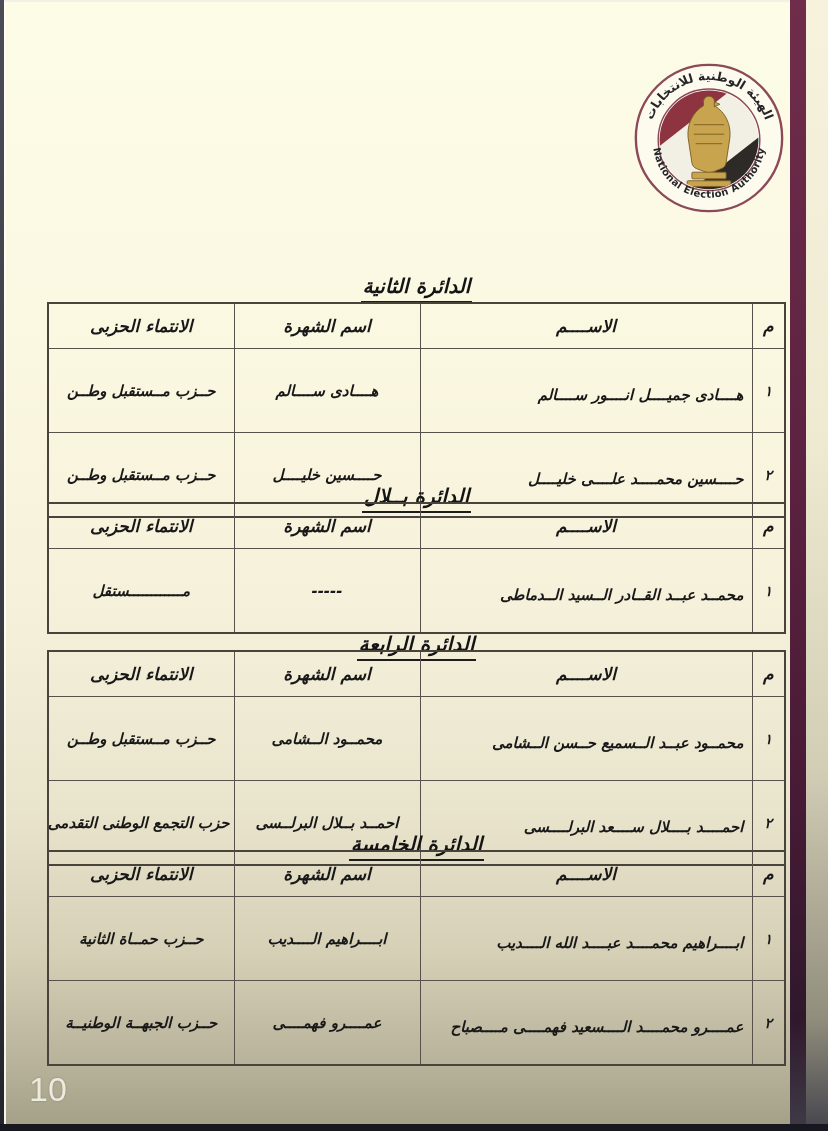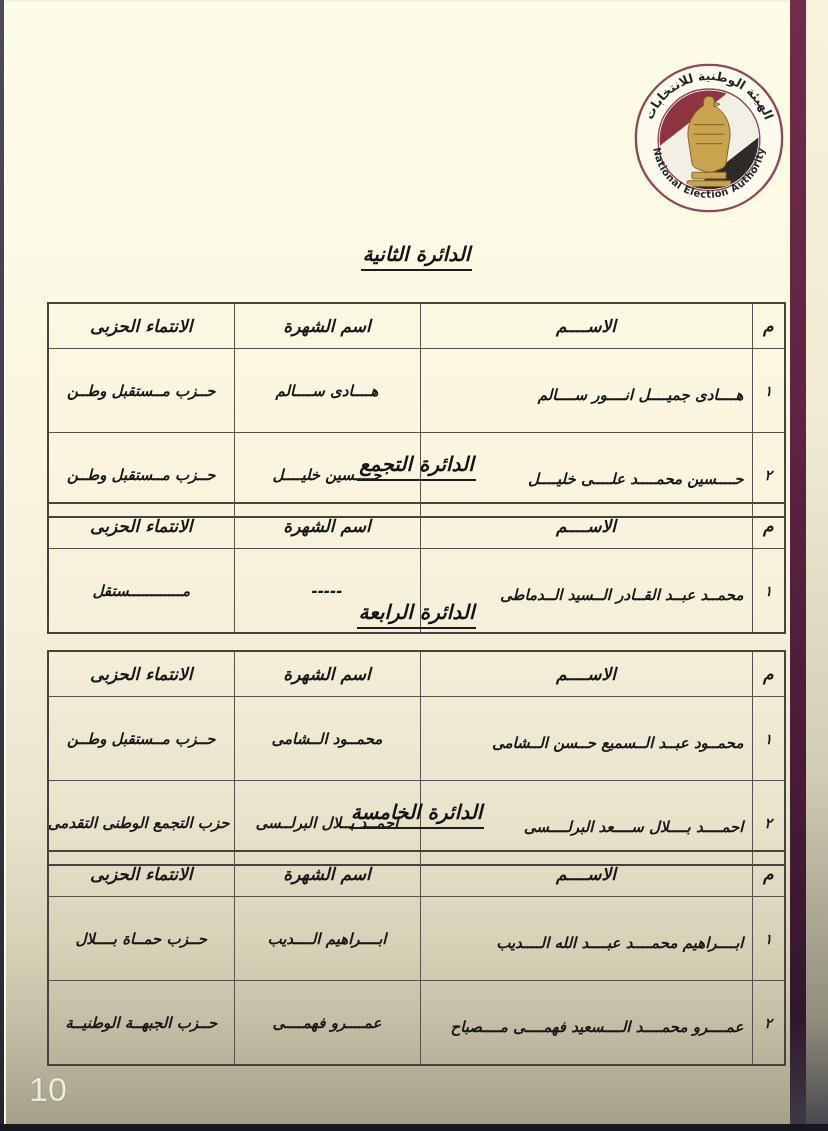--- a/index.html
+++ b/index.html
@@ -23,21 +23,21 @@
       background:linear-gradient(180deg,#fdfce7 0%,#fbf8e2 30%,#f5f0da 55%,#e9e4cc 72%,#d4cfb5 85%,#b6b199 95%,#a5a189 100%);
       color:#161616;}
 
   
   .logo{position:absolute;left:627px;top:60px;width:152px;height:152px;}
 
   
   .district-title{position:absolute;left:41px;width:739px;text-align:center;
       font-family:"DejaVu Sans",sans-serif;font-weight:bold;font-style:italic;
       font-size:20px;color:#141414;direction:rtl;}
-  .district-title .u{display:inline-block;border-bottom:2px solid #1d1d1d;padding:0 2px 3px 2px;}
+  .district-title .u{display:inline-block;border-bottom:2px solid #1d1d1d;padding:0 2px 3px 2px;margin-top:32px;}
 
   
   table.ctable{position:absolute;left:41px;width:739px;border-collapse:collapse;
       direction:rtl;table-layout:fixed;border:2px solid #48443c;}
   .ctable th,.ctable td{border:1px solid #56514a;white-space:nowrap;overflow:hidden;
       font-family:"DejaVu Sans",sans-serif;font-weight:bold;font-style:italic;color:#181818;}
   .ctable th{height:42px;font-size:17px;text-align:center;}
   .ctable td{height:49px;font-size:15px;}
   col.c-rank{width:33px;} col.c-name{width:332px;} col.c-known{width:186px;}
   td.rank{text-align:center;font-size:14px;}
@@ -120,21 +120,21 @@
         <tr>
           <td class="rank">٢</td>
           <td class="name">حــــسين محمــــد علــــى خليــــل</td>
           <td class="known">حــــسين خليــــل</td>
           <td class="party">حــزب مــستقبل وطــن</td>
         </tr>
       </tbody>
     </table>
 
     <div class="district-title" style="top:450px">
-      <span class="u">الدائرة التجمع</span>
+      <span class="u">الدائرة بــلال</span>
     </div>
     <table class="ctable" style="top:500px">
       <colgroup>
           <col class="c-rank">
           <col class="c-name">
           <col class="c-known">
           <col class="c-party">
         </colgroup>
       <thead>
         <tr>
@@ -204,21 +204,21 @@
           <th>الاســــم</th>
           <th>اسم الشهرة</th>
           <th>الانتماء الحزبى</th>
         </tr>
       </thead>
       <tbody>
         <tr>
           <td class="rank">١</td>
           <td class="name">ابــــراهيم محمــــد عبــــد الله الــــديب</td>
           <td class="known">ابــــراهيم الــــديب</td>
-          <td class="party">حــزب حمــاة بــــلال</td>
+          <td class="party">حــزب حمــاة الثانية</td>
         </tr>
         <tr>
           <td class="rank">٢</td>
           <td class="name">عمــــرو محمــــد الــــسعيد فهمــــى مــــصباح</td>
           <td class="known">عمــــرو فهمــــى</td>
           <td class="party">حــزب الجبهــة الوطنيــة</td>
         </tr>
       </tbody>
     </table>
 

